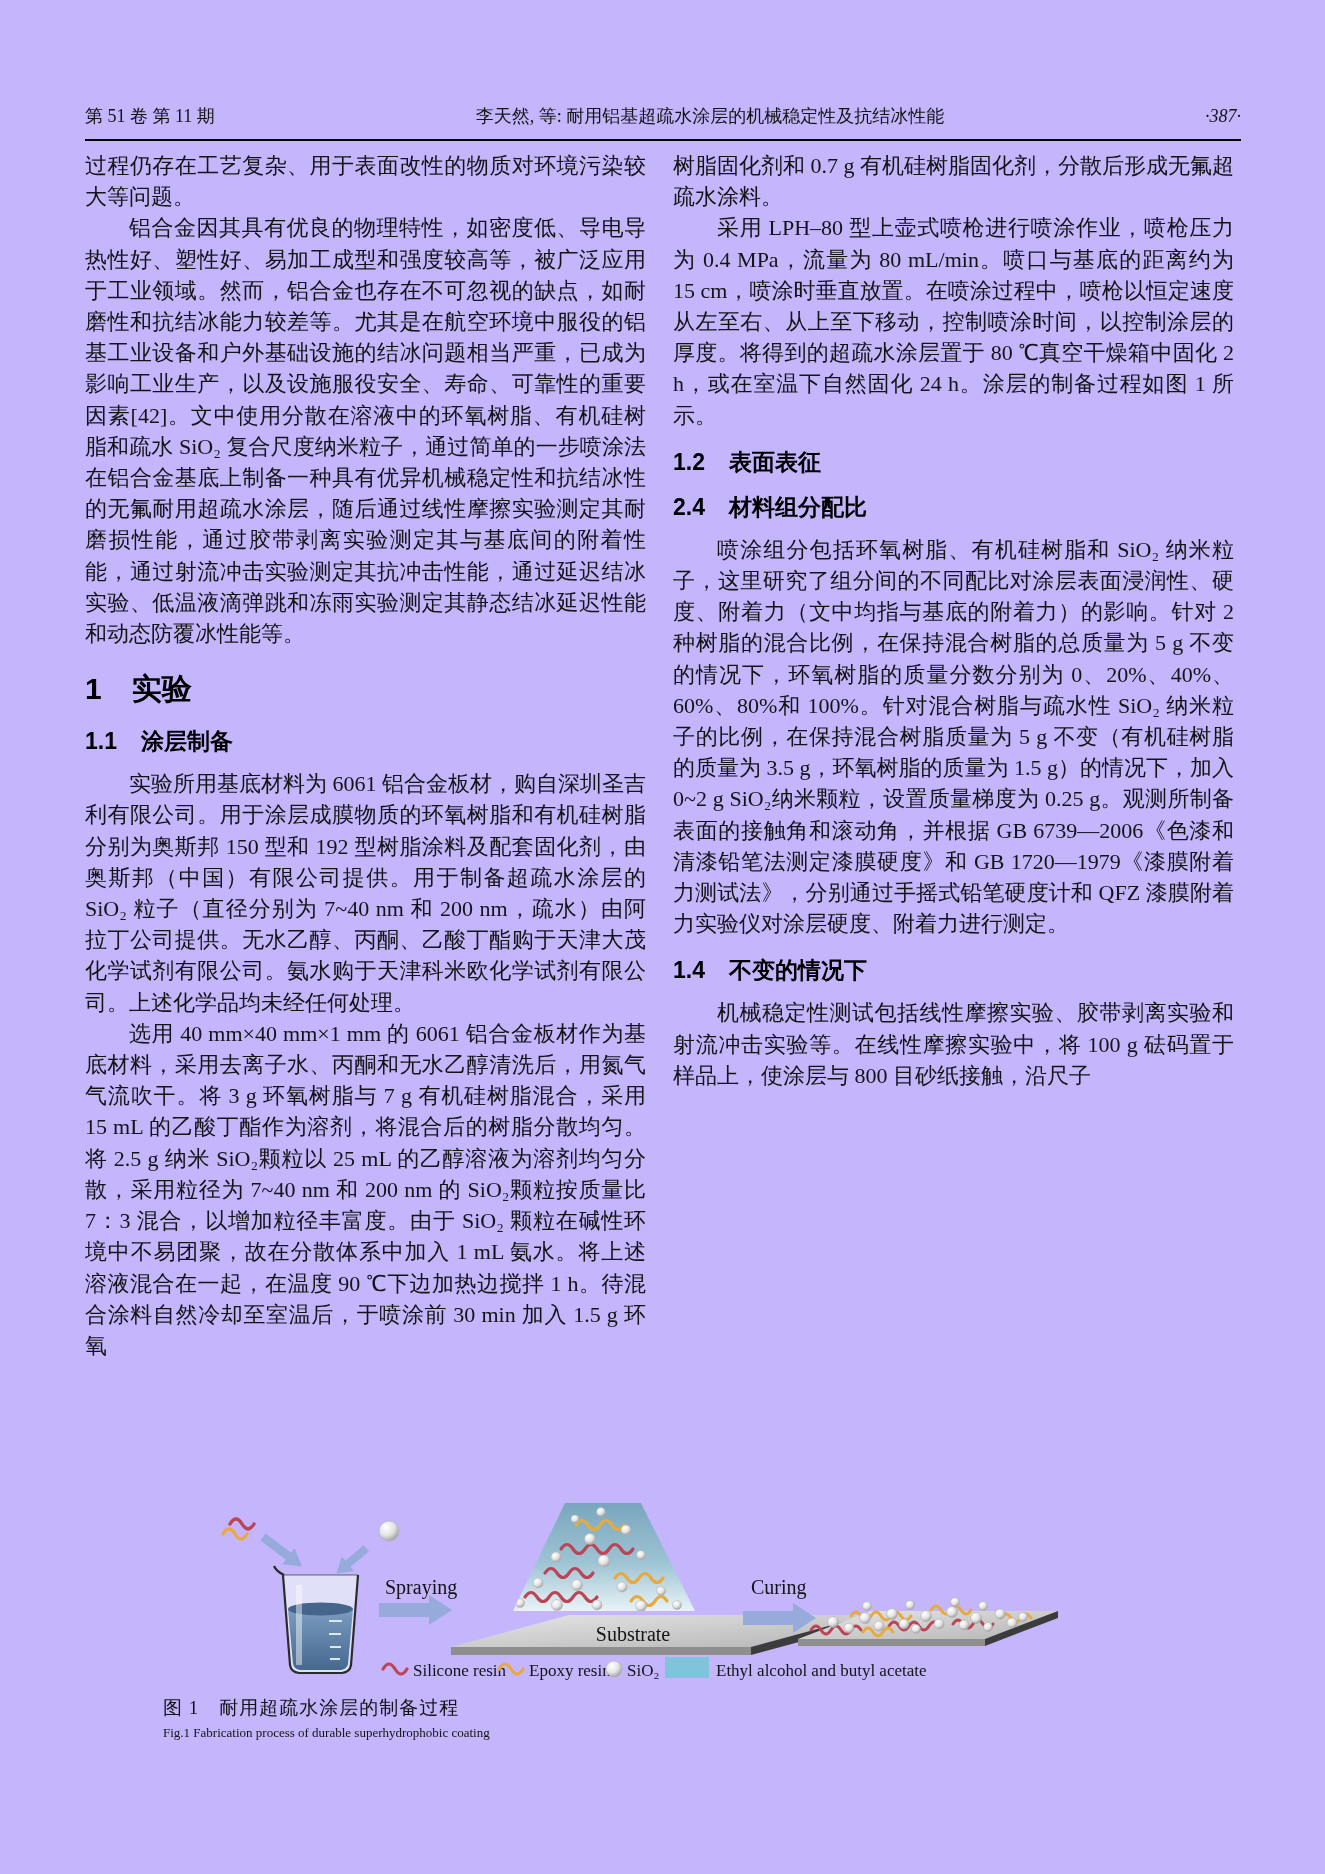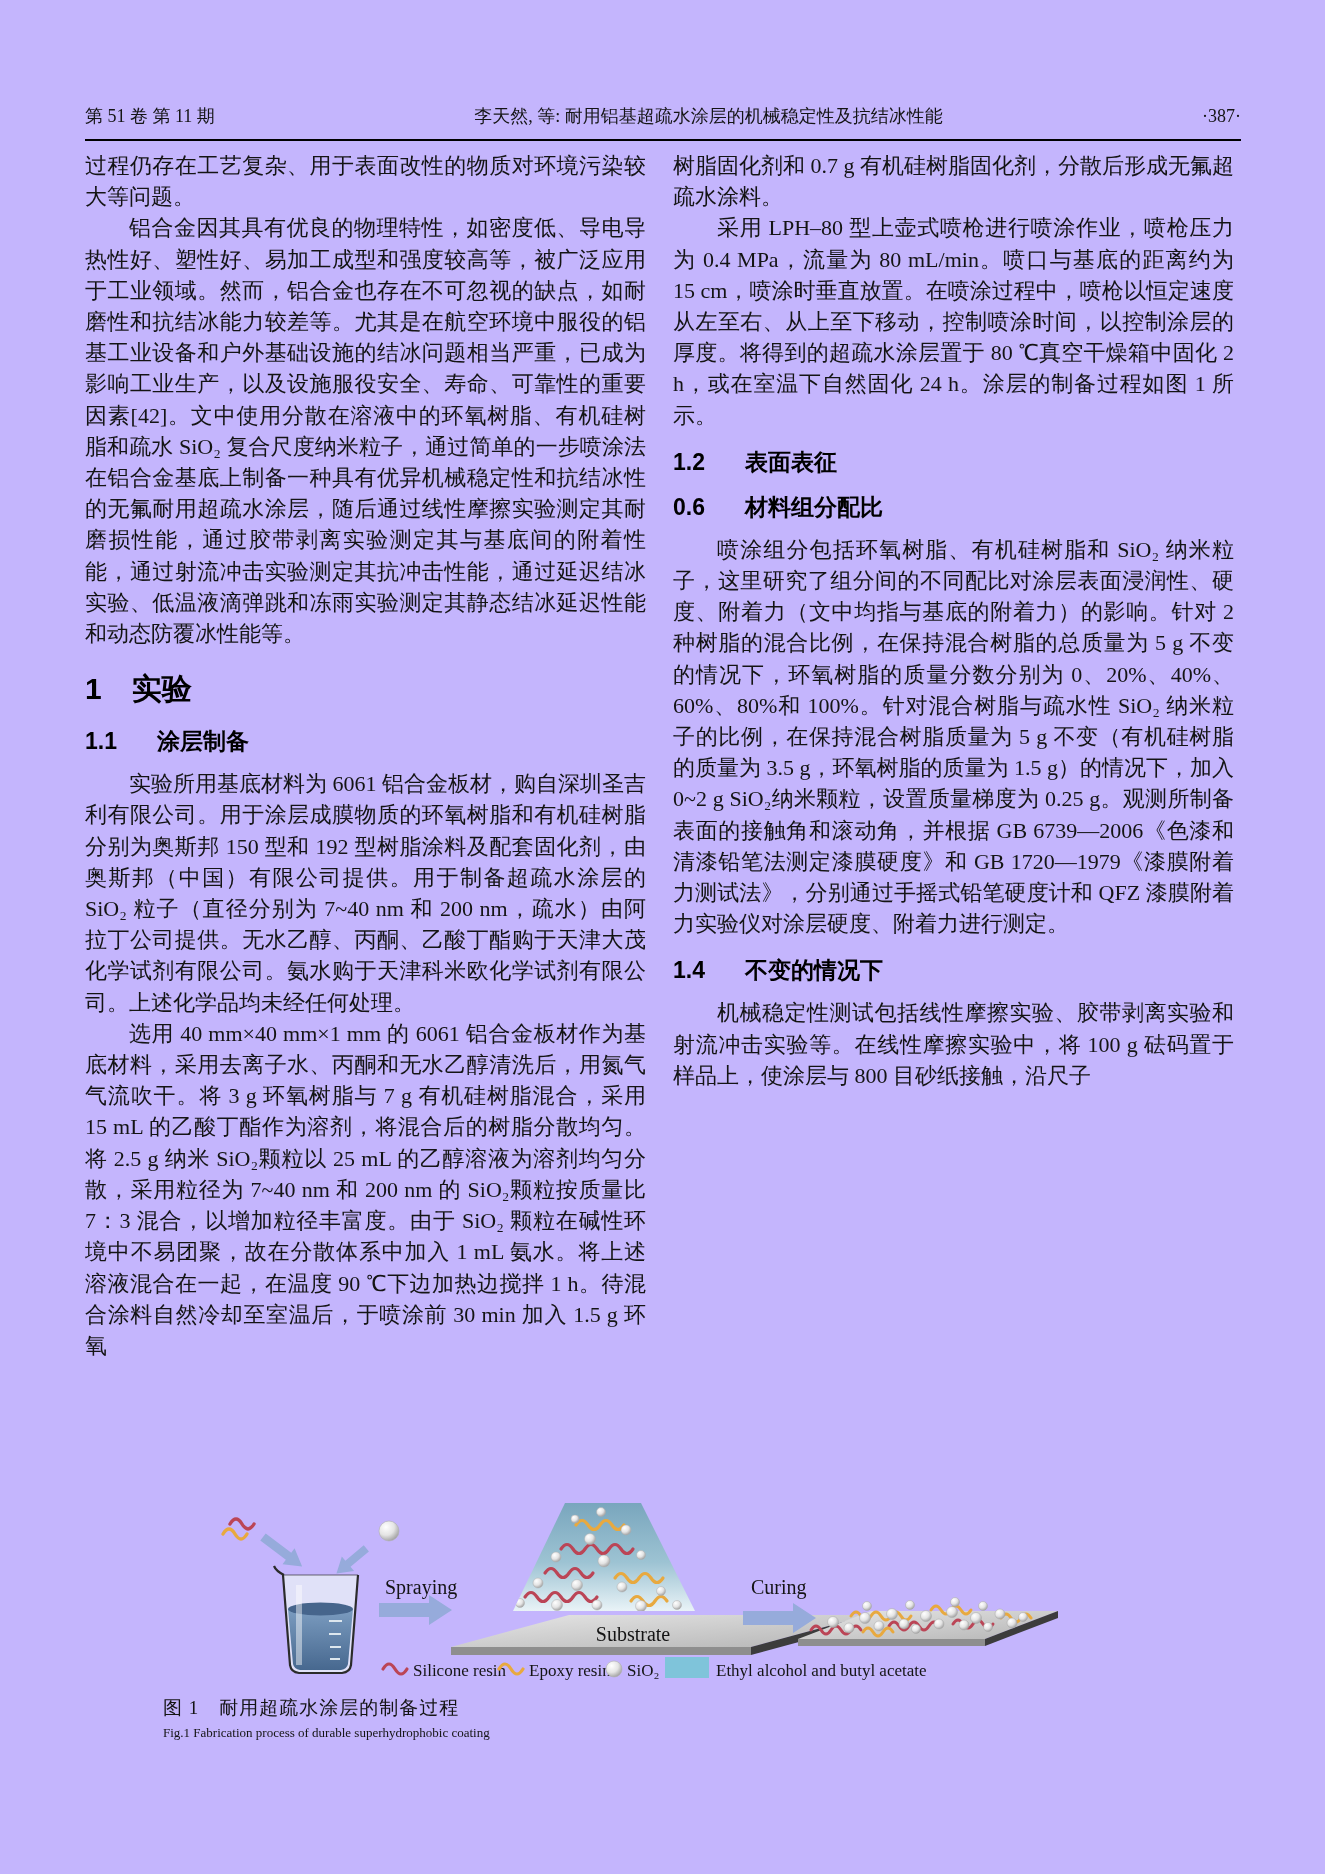--- a/index.html
+++ b/index.html
@@ -7,38 +7,38 @@
     position:relative;width:1325px;height:1874px;background:#c4b5fd;
     font-family:"Liberation Serif",serif;color:#141414;overflow:hidden;
   }
   
   .hdr{
     position:absolute;left:85px;top:104px;width:1156px;
     display:flex;align-items:baseline;font-size:18px;line-height:24px;
   }
   .hdr-left{white-space:nowrap;}
   .hdr-center{flex:1;text-align:center;}
-  .hdr-right{white-space:nowrap;}
+  .hdr-right{white-space:nowrap;font-style:italic;}
   .hdr-rule{position:absolute;left:85px;top:139px;width:1156px;height:2px;background:#000;}
   
   .col{
     position:absolute;top:150px;width:561px;height:1345px;overflow:hidden;
     font-size:22px;line-height:31.2px;text-align:justify;text-justify:inter-ideograph;
   }
   .col-left{left:85px;}
   .col-right{left:673px;}
   .col p{margin:0;}
   .col p.ind{text-indent:2em;}
   h1.sec{
     font-family:"Liberation Sans",sans-serif;font-weight:bold;color:#000;
     font-size:30px;line-height:36px;margin:22px 0 20px 0;display:flex;gap:30px;
   }
   h2.sub{
     font-family:"Liberation Sans",sans-serif;font-weight:bold;color:#000;
-    font-size:23px;line-height:28px;margin:17px 0 13px 0;display:flex;gap:40px;
+    font-size:23px;line-height:28px;margin:17px 0 13px 0;display:flex;gap:24px;
   }
   
   figure.fig{position:absolute;left:163px;top:1497px;width:1010px;margin:0;text-align:left;}
   figure.fig svg text{font-family:"Liberation Serif",serif;fill:#141414;}
   .cap-zh{font-size:19px;line-height:25px;margin-top:2px;letter-spacing:1px;}
   .cap-en{font-size:13px;line-height:22px;margin-top:2px;}
 </style>
 </head>
 <body>
 
@@ -67,21 +67,21 @@
   </div>
 
   <div class="col col-right">
     <p>树脂固化剂和 0.7 g 有机硅树脂固化剂，分散后形成无氟超疏水涂料。</p>
     <p class="ind">采用 LPH–80 型上壶式喷枪进行喷涂作业，喷枪压力为 0.4 MPa，流量为 80 mL/min。喷口与基底的距离约为 15 cm，喷涂时垂直放置。在喷涂过程中，喷枪以恒定速度从左至右、从上至下移动，控制喷涂时间，以控制涂层的厚度。将得到的超疏水涂层置于 80 ℃真空干燥箱中固化 2 h，或在室温下自然固化 24 h。涂层的制备过程如图 1 所示。</p>
     <h2 class="sub">
       <span>1.2</span>
       <span>表面表征</span>
     </h2>
     <h2 class="sub">
-      <span>0.6</span>
+      <span>2.4</span>
       <span>材料组分配比</span>
     </h2>
     <p class="ind">喷涂组分包括环氧树脂、有机硅树脂和 SiO₂ 纳米粒子，这里研究了组分间的不同配比对涂层表面浸润性、硬度、附着力（文中均指与基底的附着力）的影响。针对 2 种树脂的混合比例，在保持混合树脂的总质量为 5 g 不变的情况下，环氧树脂的质量分数分别为 0、20%、40%、60%、80%和 100%。针对混合树脂与疏水性 SiO₂ 纳米粒子的比例，在保持混合树脂质量为 5 g 不变（有机硅树脂的质量为 3.5 g，环氧树脂的质量为 1.5 g）的情况下，加入 0~2 g SiO₂纳米颗粒，设置质量梯度为 0.25 g。观测所制备表面的接触角和滚动角，并根据 GB 6739—2006《色漆和清漆铅笔法测定漆膜硬度》和 GB 1720—1979《漆膜附着力测试法》，分别通过手摇式铅笔硬度计和 QFZ 漆膜附着力实验仪对涂层硬度、附着力进行测定。</p>
     <h2 class="sub">
       <span>1.4</span>
       <span>不变的情况下</span>
     </h2>
     <p class="ind">机械稳定性测试包括线性摩擦实验、胶带剥离实验和射流冲击实验等。在线性摩擦实验中，将 100 g 砝码置于样品上，使涂层与 800 目砂纸接触，沿尺子</p>
   </div>
 

